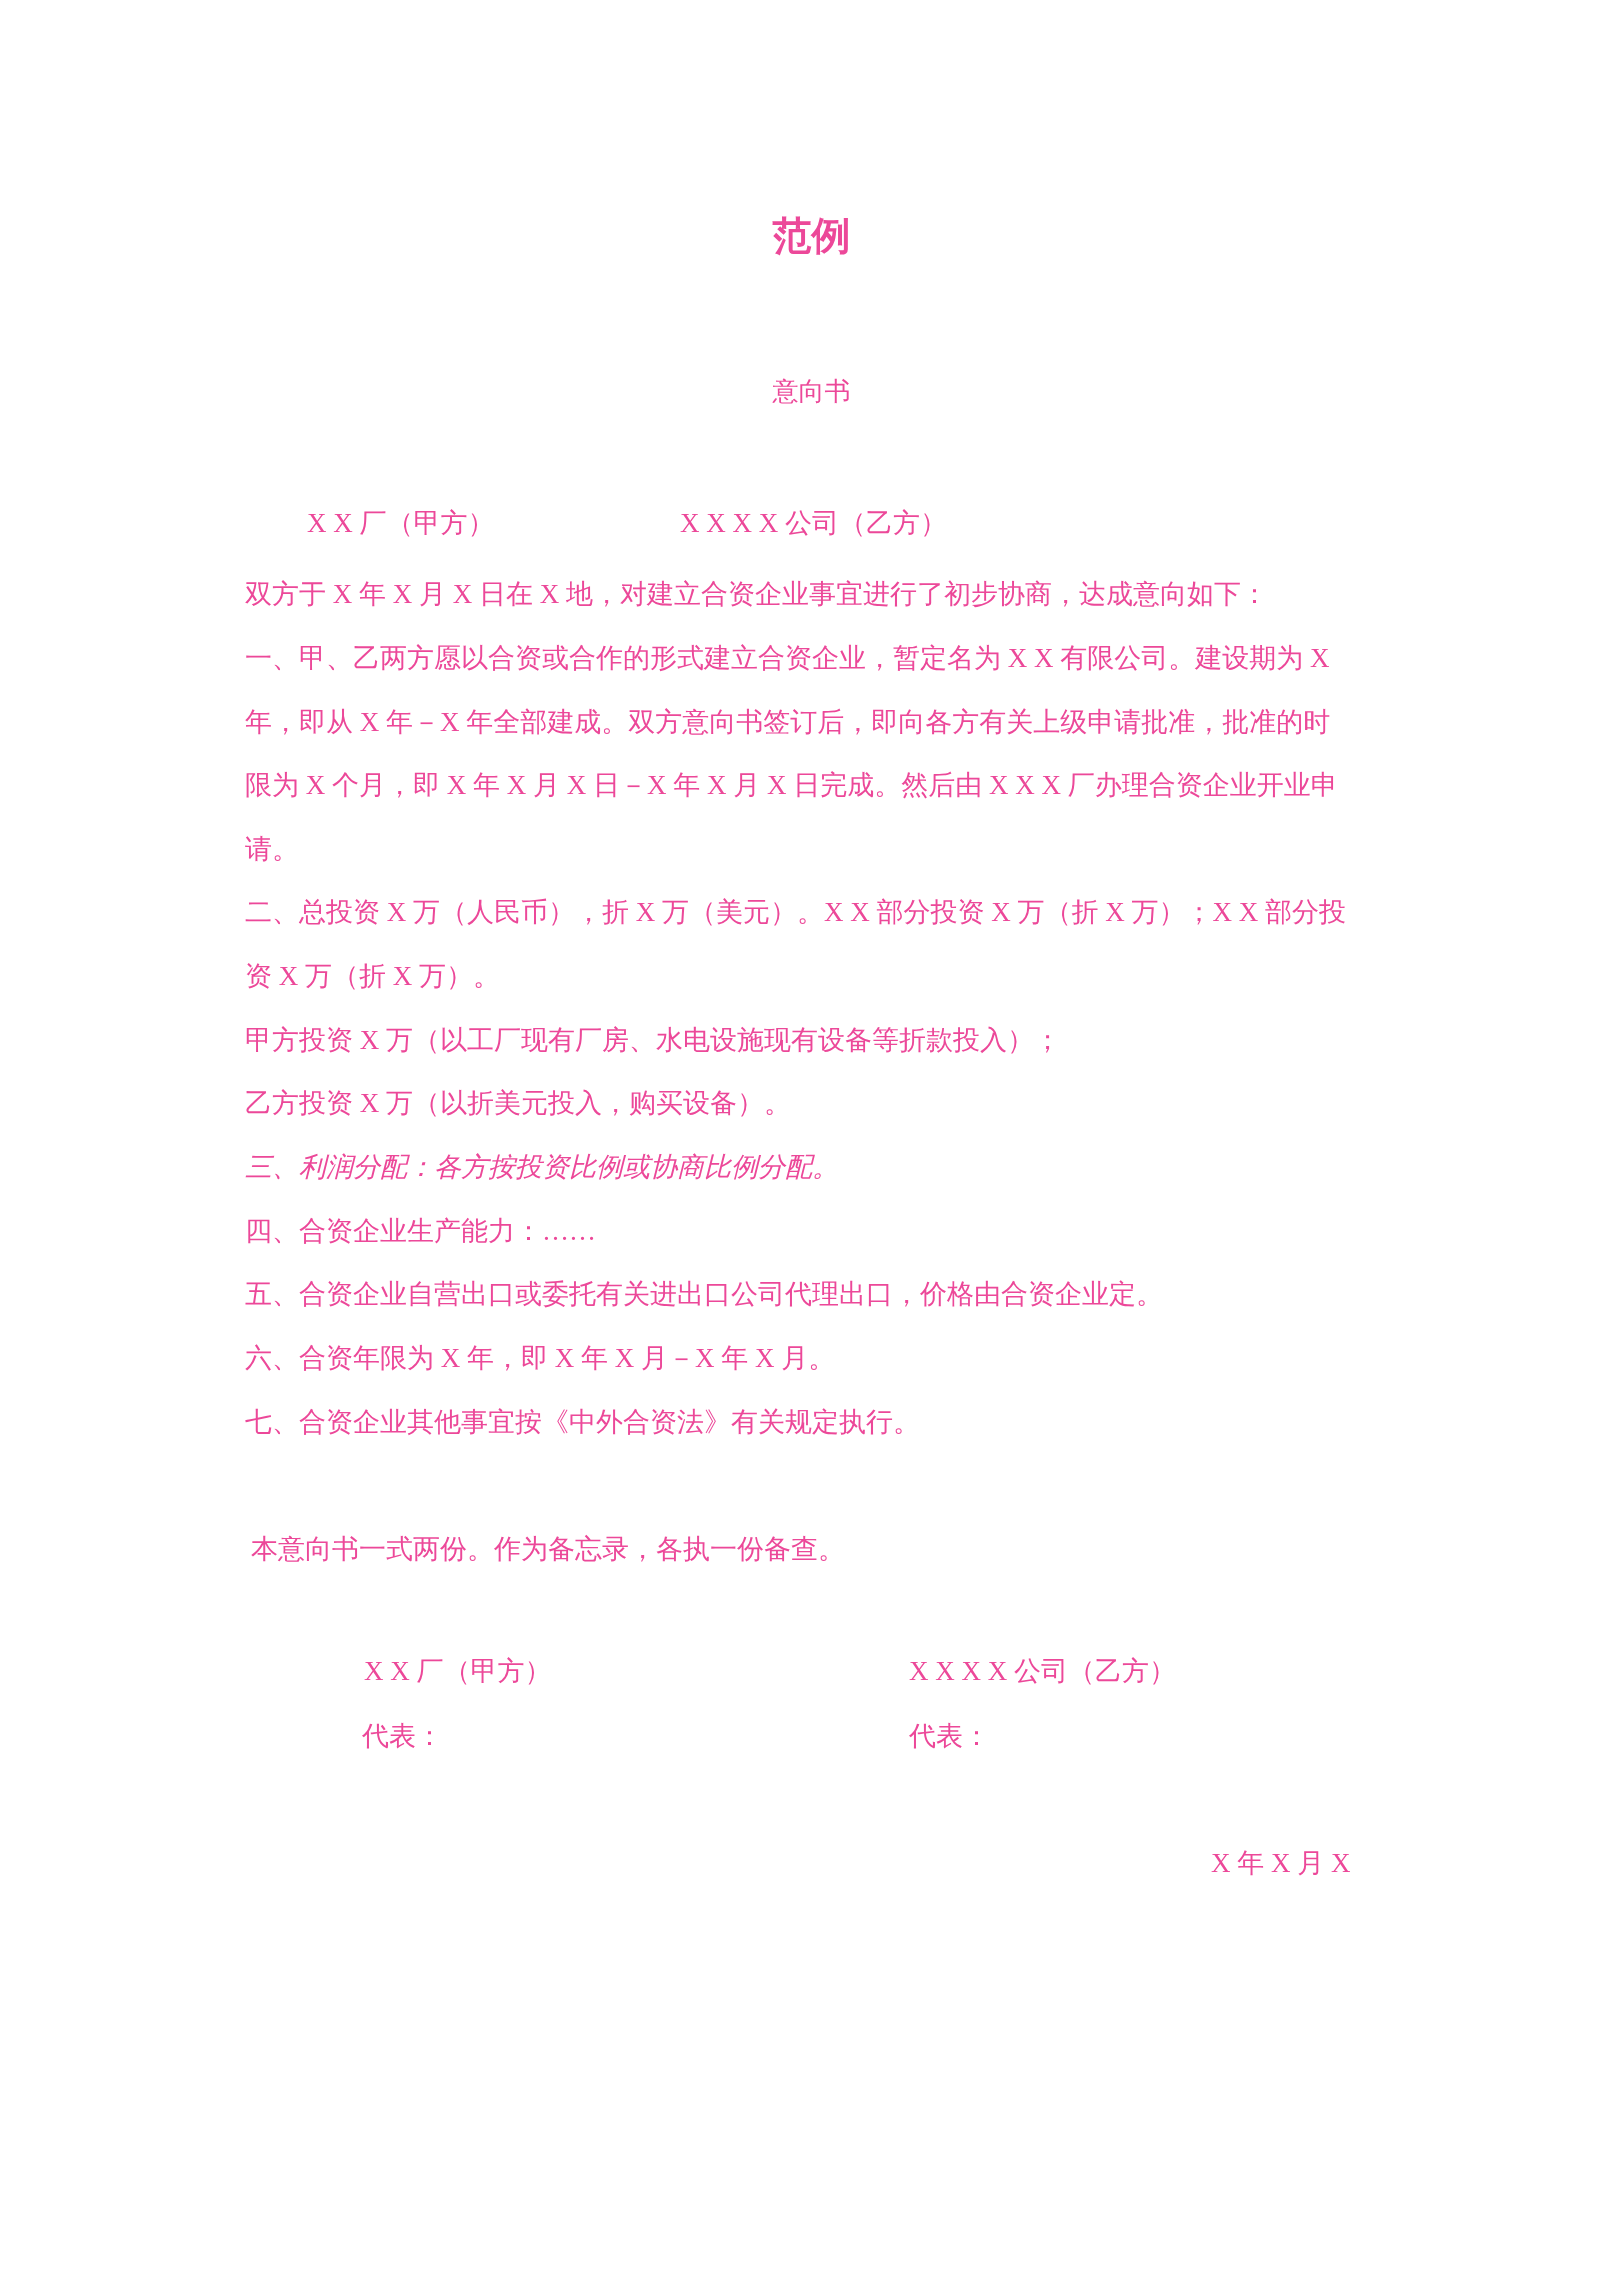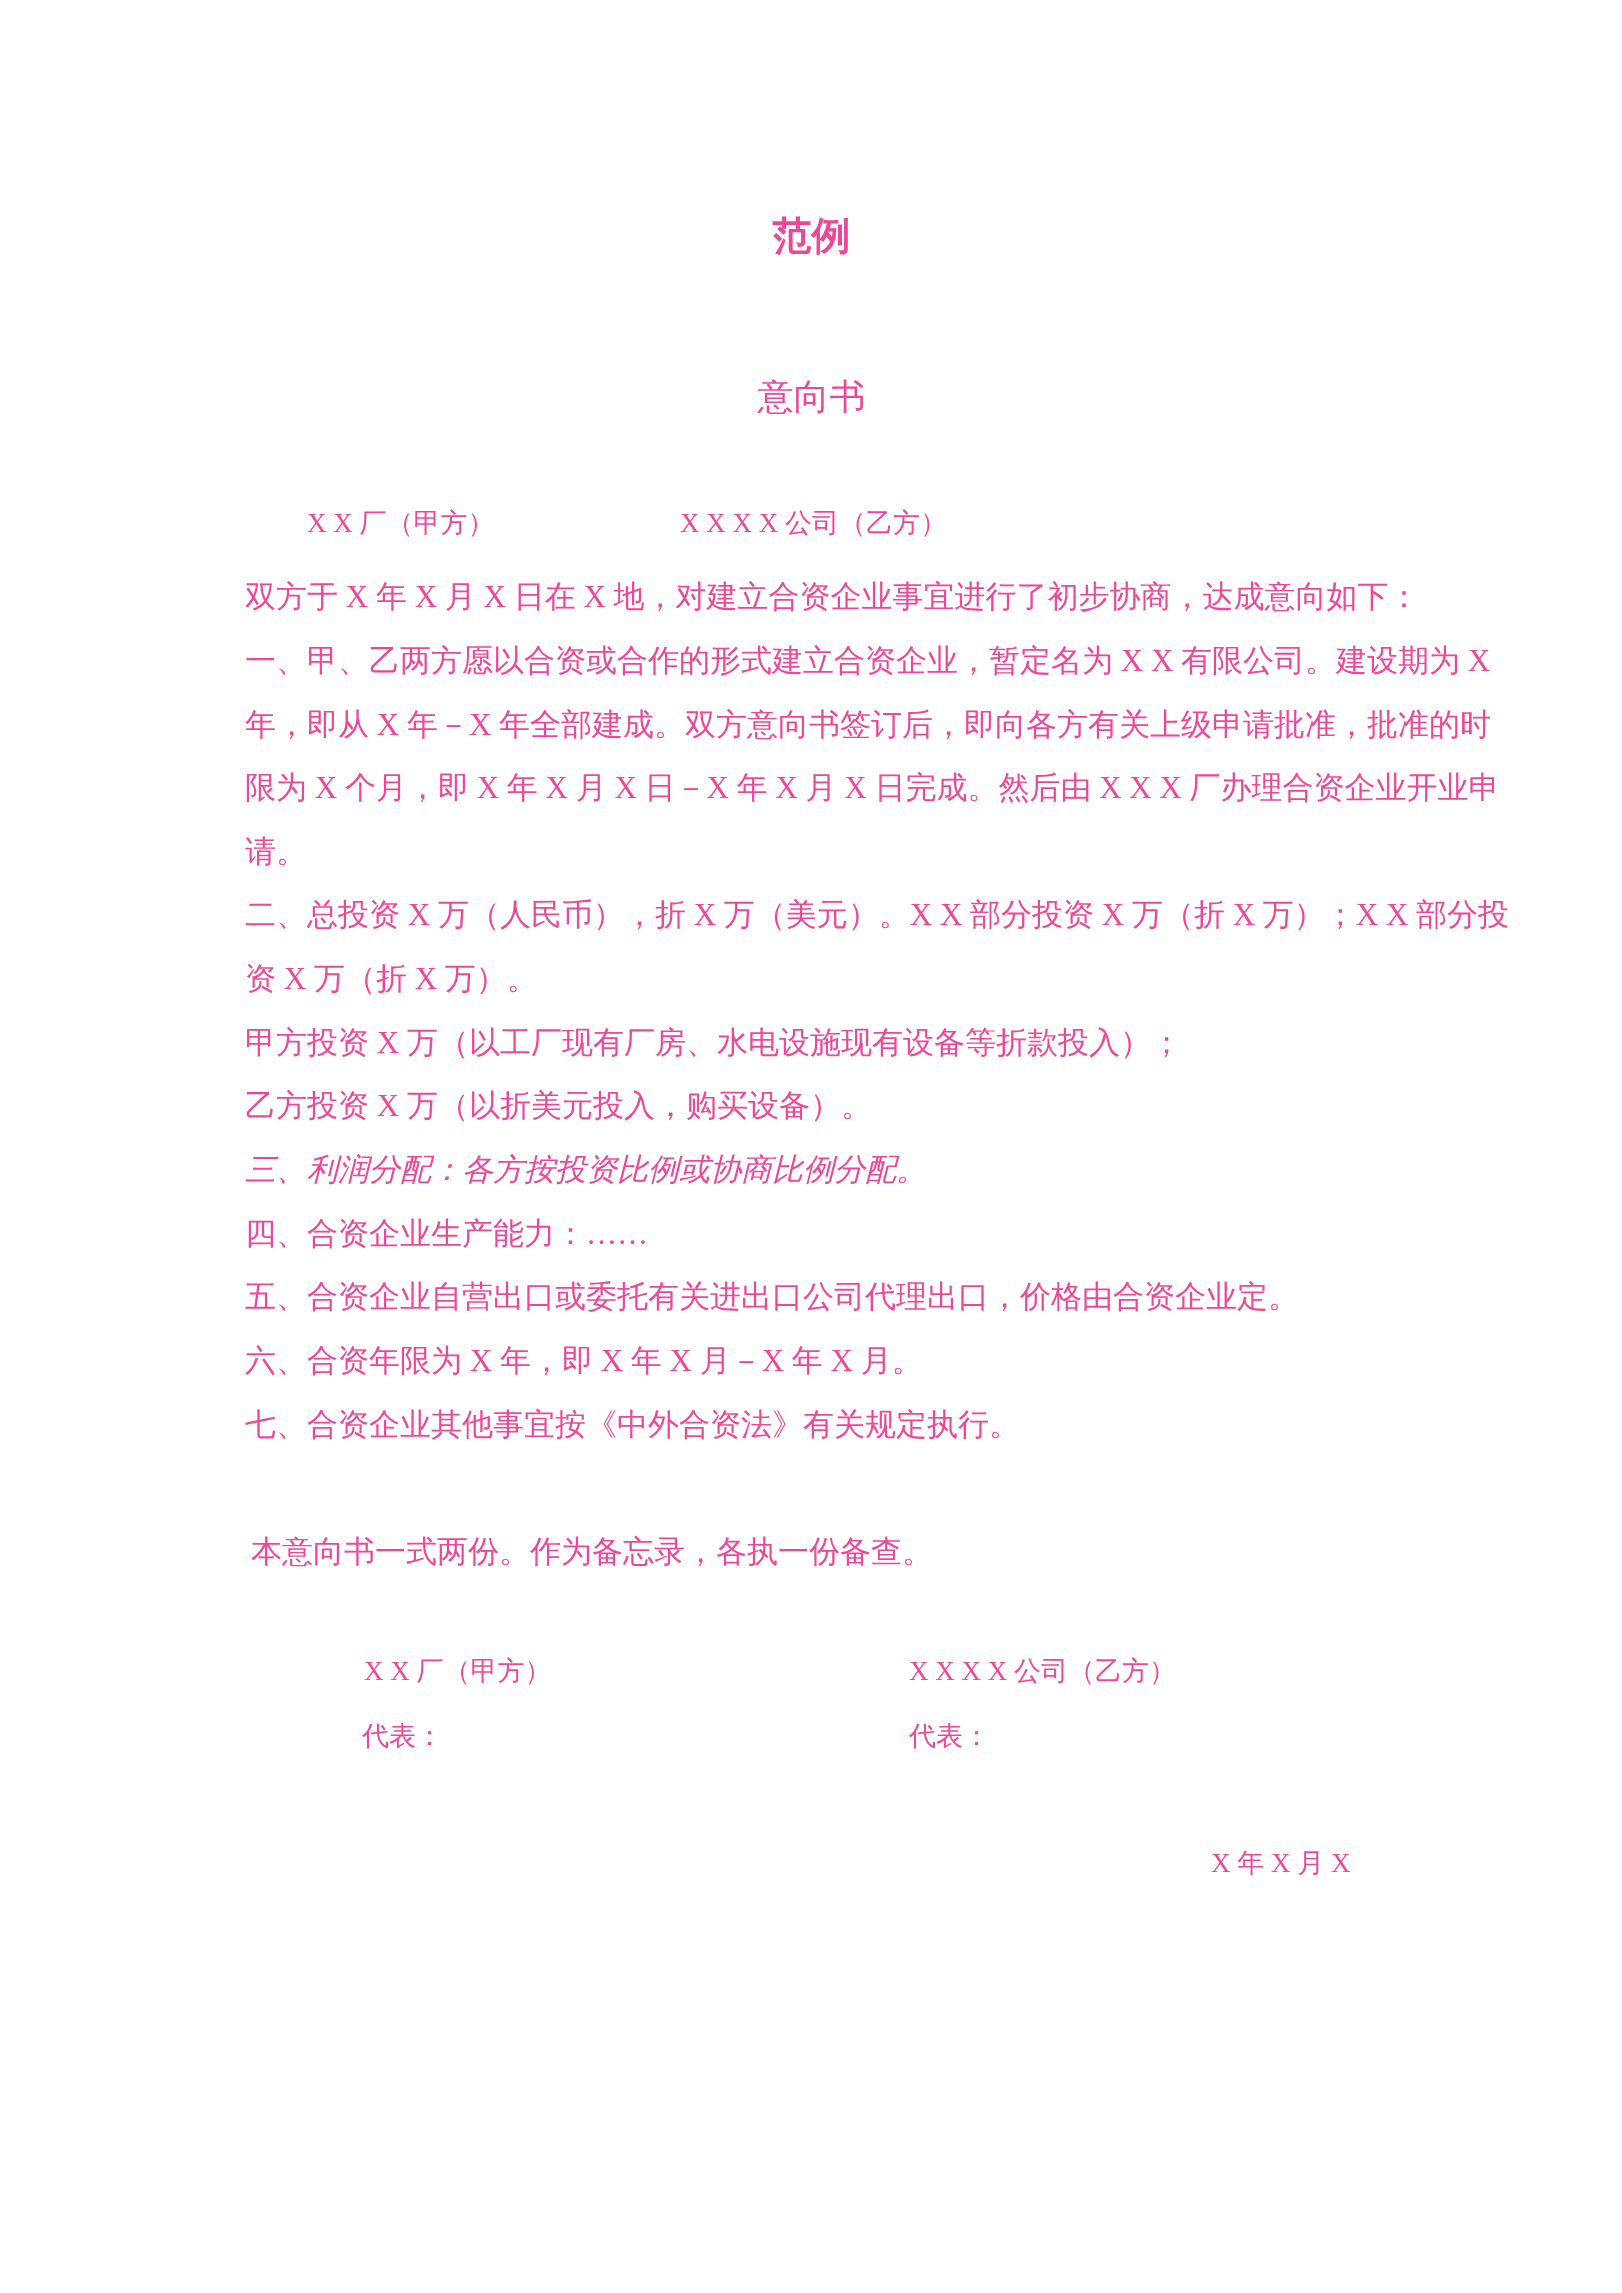--- a/index.html
+++ b/index.html
@@ -27,39 +27,39 @@
     font-weight: bold;
     line-height: 1.1;
   }
   .doc-title {
     position: absolute;
     top: 378px;
     left: 0;
     width: 100%;
     margin: 0;
     text-align: center;
-    font-size: 36px;
+    font-size: 26px;
     font-weight: normal;
     line-height: 1.1;
   }
   .parties-line {
     position: absolute;
     top: 507px;
     left: 0;
     width: 100%;
     font-size: 27px;
     line-height: 1.2;
   }
   .parties-line .party-a { position: absolute; left: 307px; top: 0; white-space: nowrap; }
   .parties-line .party-b { position: absolute; left: 680px; top: 0; white-space: nowrap; }
   .body-line {
     position: absolute;
     left: 245px;
     width: 1164px;
-    font-size: 31px;
+    font-size: 27px;
     line-height: 1.2;
     white-space: nowrap;
   }
   .bl0  { top: 578px; }
   .bl1  { top: 642px; }
   .bl2  { top: 706px; }
   .bl3  { top: 769px; }
   .bl4  { top: 833px; }
   .bl5  { top: 896px; }
   .bl6  { top: 960px; }

